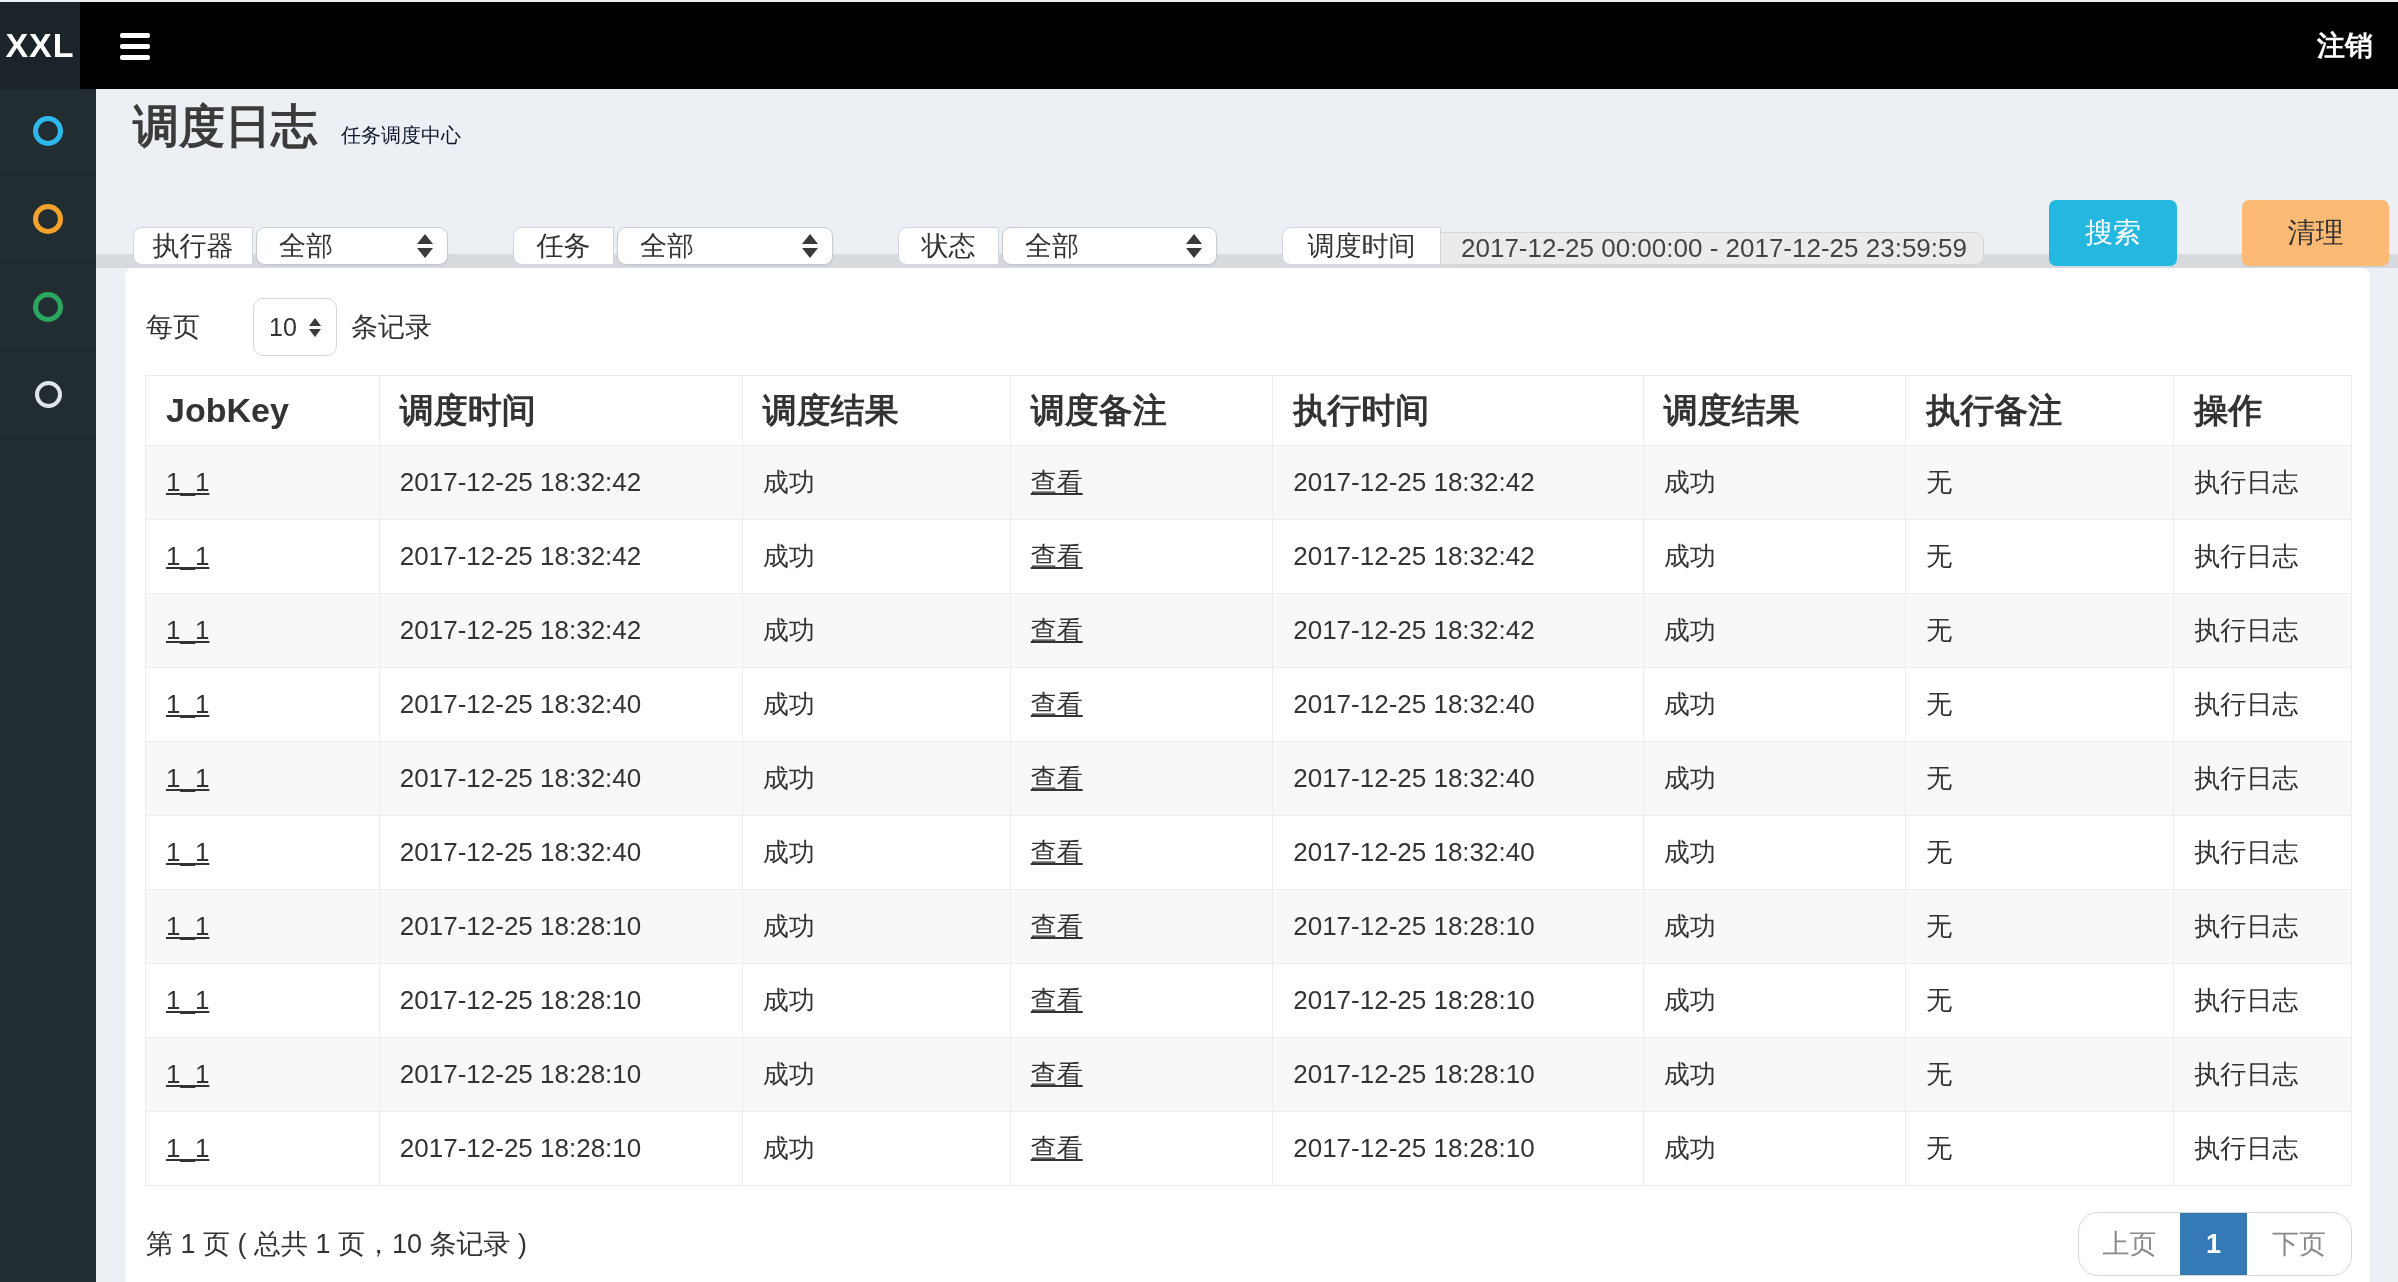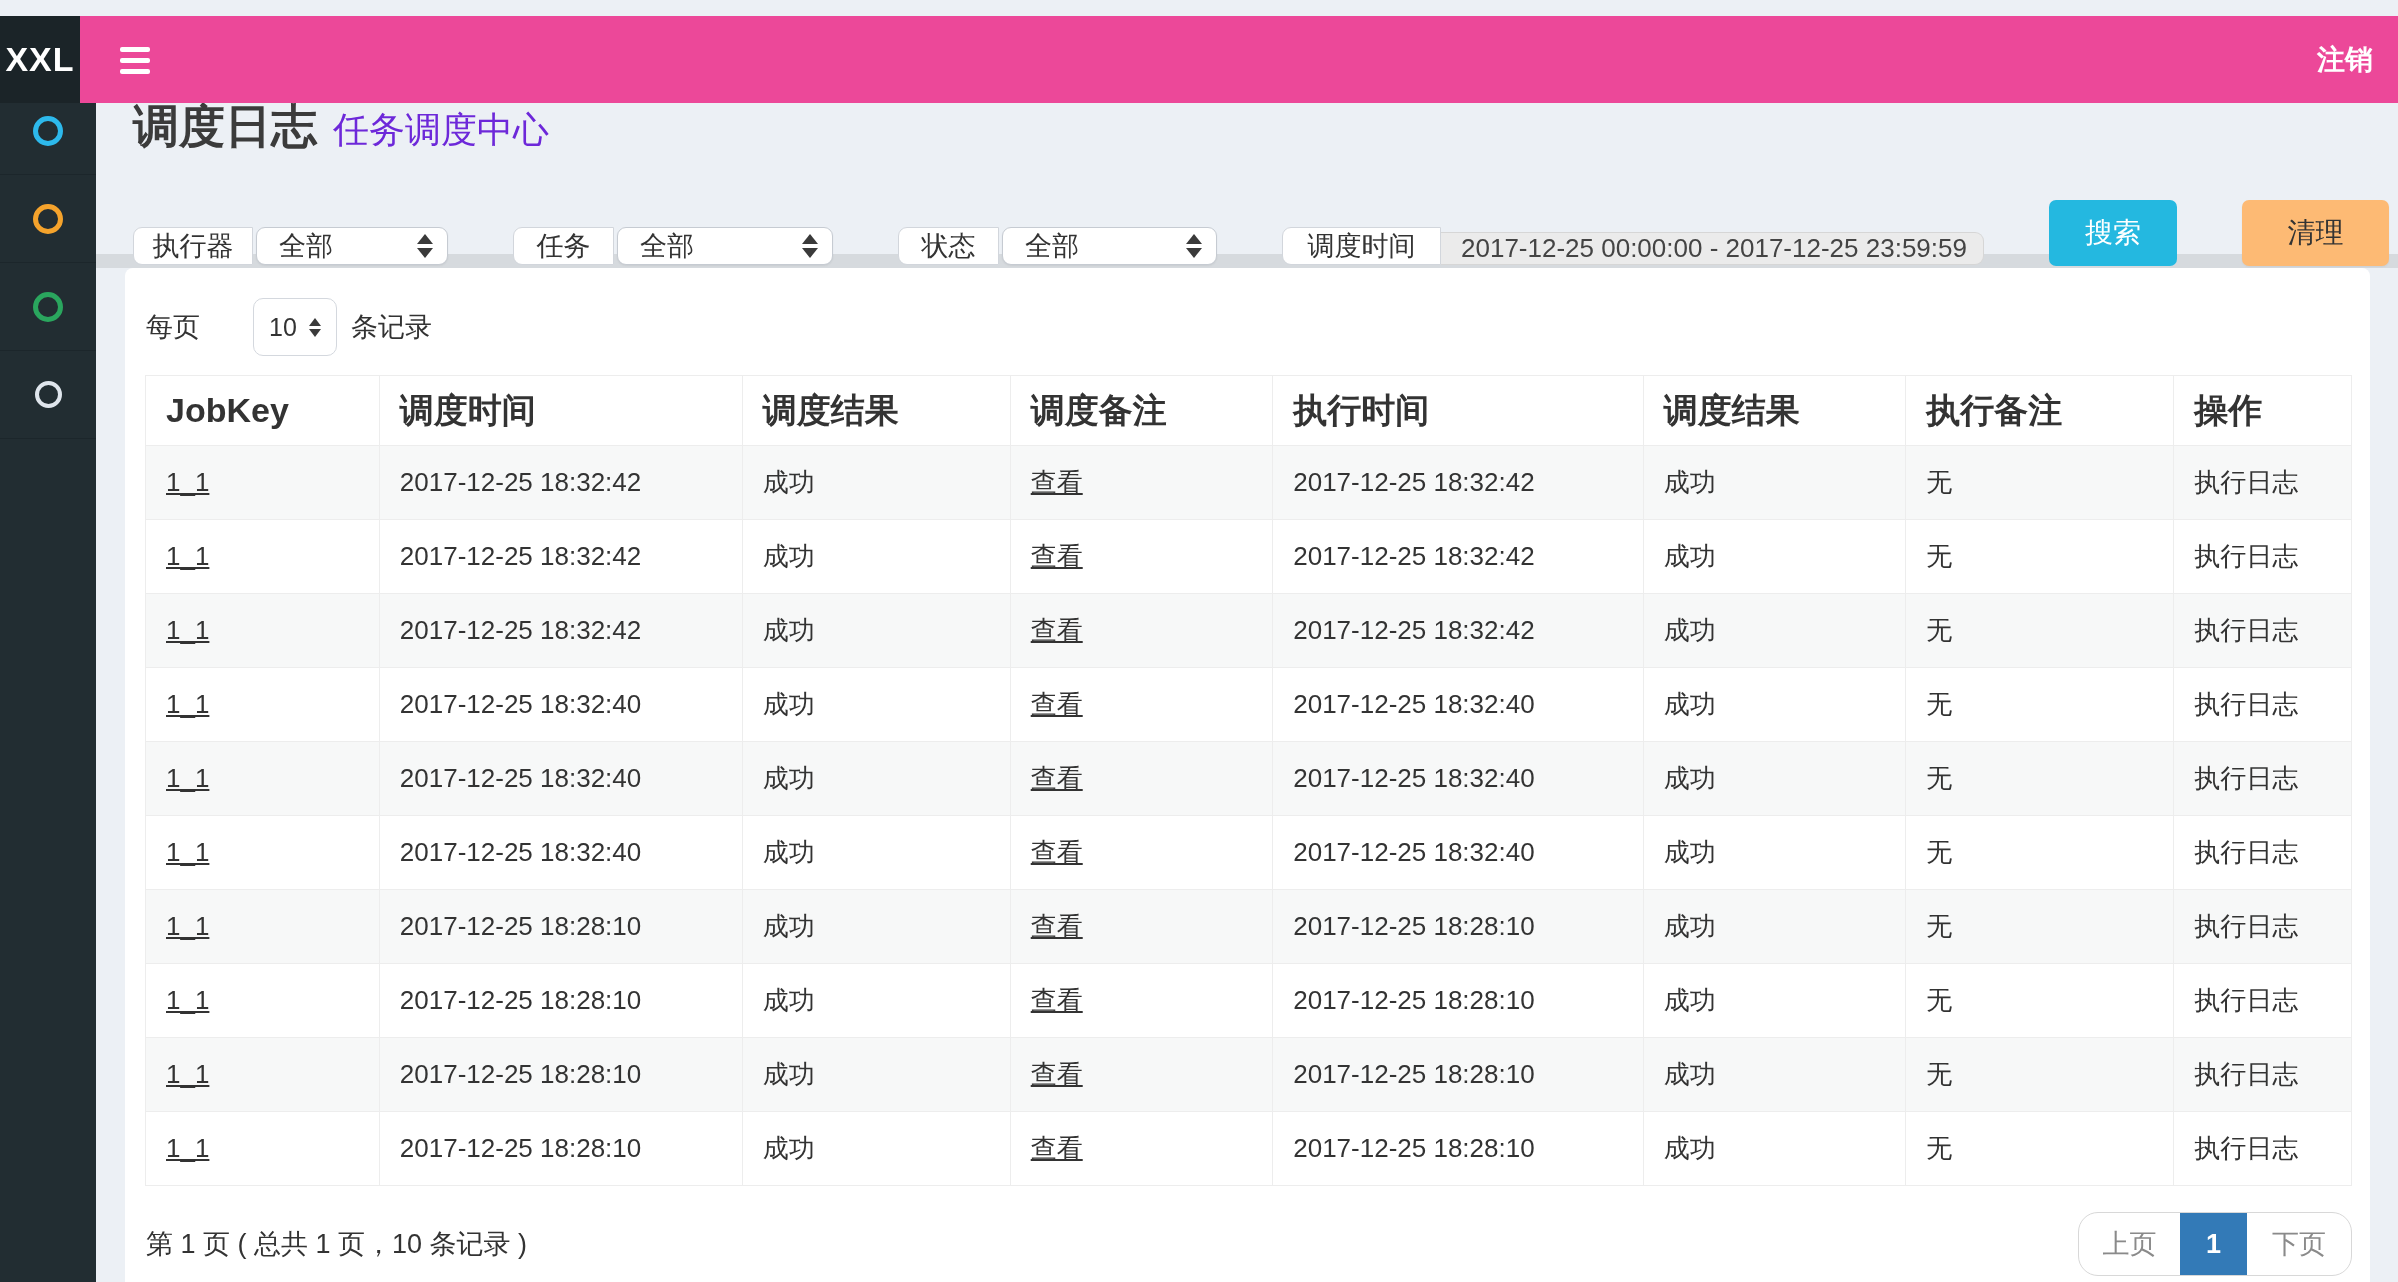--- a/index.html
+++ b/index.html
@@ -5,21 +5,21 @@
   * { margin:0; padding:0; box-sizing:border-box; }
   html,body { width:2398px; height:1282px; }
   body {
     position:relative; overflow:hidden;
     background:#ecf0f5;
     font-family:"Liberation Sans","DejaVu Sans",sans-serif;
     color:#333;
   }
 
   
-  .navbar { position:absolute; top:16px; left:0; right:0; height:87px; background:#ec4899; z-index:5; }
+  .navbar { position:absolute; top:2px; left:0; right:0; height:87px; background:#000000; z-index:5; }
   .logo {
     position:absolute; left:0; top:0; width:80px; height:87px; background:#1b2428;
     color:#fff; font-weight:bold; font-size:34px;
     display:flex; align-items:center; justify-content:center; letter-spacing:1px;
   }
   .hamburger { position:absolute; left:120px; top:25px; width:38px; height:38px;
     display:flex; flex-direction:column; justify-content:center; gap:6px; cursor:pointer; }
   .hamburger span { display:block; width:30px; height:5px; background:#fff; border-radius:2px; }
   .logout { position:absolute; right:25px; top:0; height:87px; display:flex; align-items:center;
     color:#fff; font-size:28px; font-weight:600; cursor:pointer; }
@@ -27,21 +27,21 @@
   
   .sidebar { position:absolute; top:87px; left:0; bottom:0; width:96px; background:#222d32; z-index:4; }
   .side-item { height:88px; display:flex; align-items:center; justify-content:center;
     border-bottom:1px solid #1c262b; cursor:pointer; }
   .ring { width:30px; height:30px; border-radius:50%; border:5px solid #888; }
   .side-item:nth-child(4) .ring { width:27px; height:27px; border-width:4px; }
 
   
   .page-title { position:absolute; left:133px; top:96px; display:flex; align-items:baseline; z-index:2; }
   .page-title h1 { font-size:46px; font-weight:bold; color:#3b3b3b; }
-  .page-title .sub { font-size:36px; color:#6d28d9; margin-left:16px; }
+  .page-title .sub { font-size:20px; color:#0f172a; margin-left:24px; }
 
   
   .filter-strip { position:absolute; left:96px; right:0; top:254px; height:14px; background:#d6dade; z-index:1; }
   .filters { position:absolute; left:133px; top:200px; display:flex; align-items:center; column-gap:65px; z-index:2; }
   .igroup { display:flex; align-items:flex-end; height:64px; }
   .iaddon { background:#fff; border:1px solid #d2d6dc; border-radius:9px 0 0 9px;
     display:flex; align-items:center; justify-content:center; font-size:27px; color:#333; }
   .iselect { flex:1; background:#fff; border:1px solid #c6cbd2; border-radius:9px; margin-left:3px;
     display:flex; align-items:center; padding:0 14px 0 22px; font-size:27px; color:#333;
     box-shadow:0 1px 2px rgba(0,0,0,.06); cursor:pointer; }

